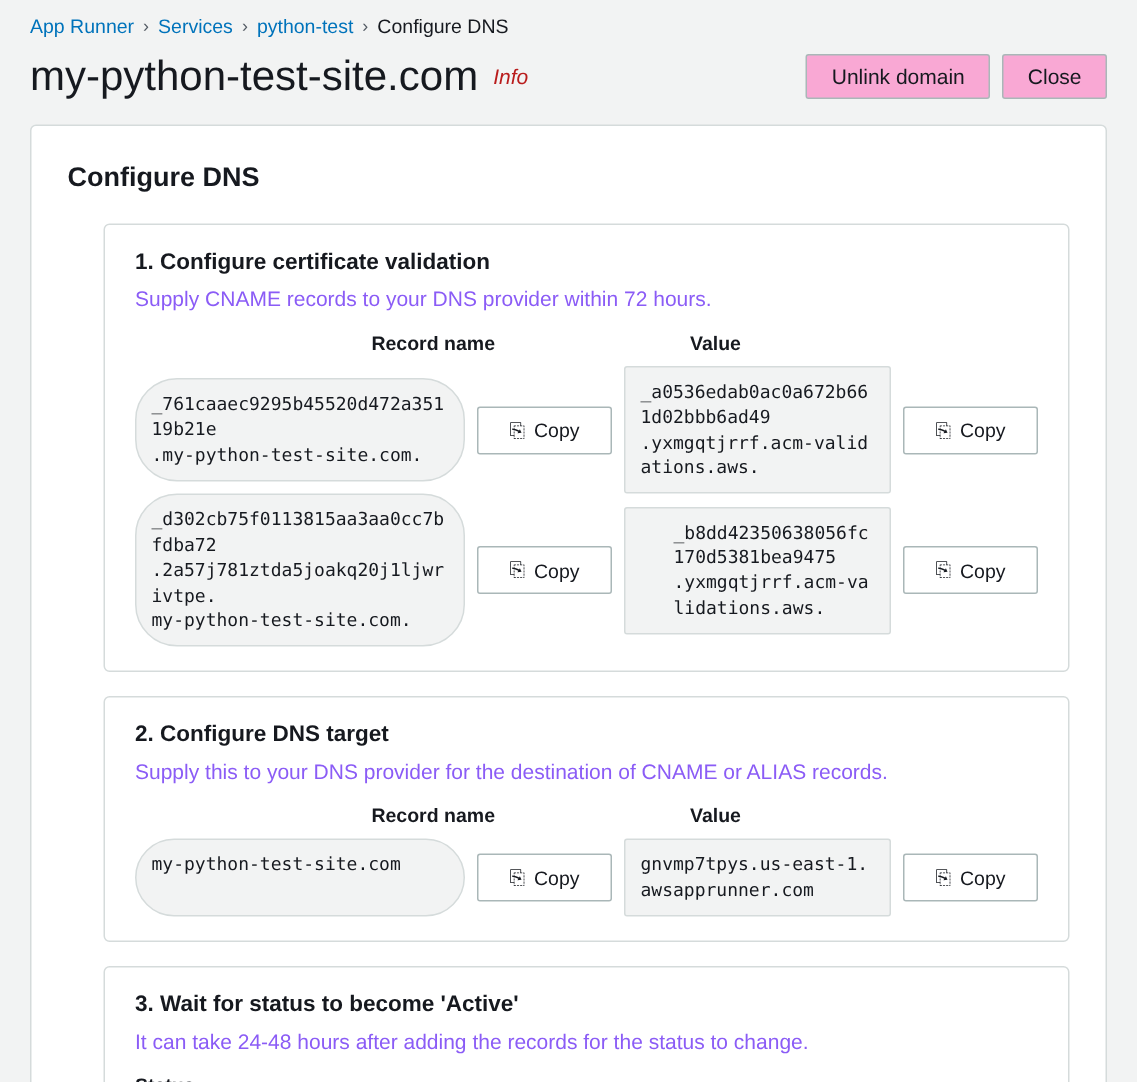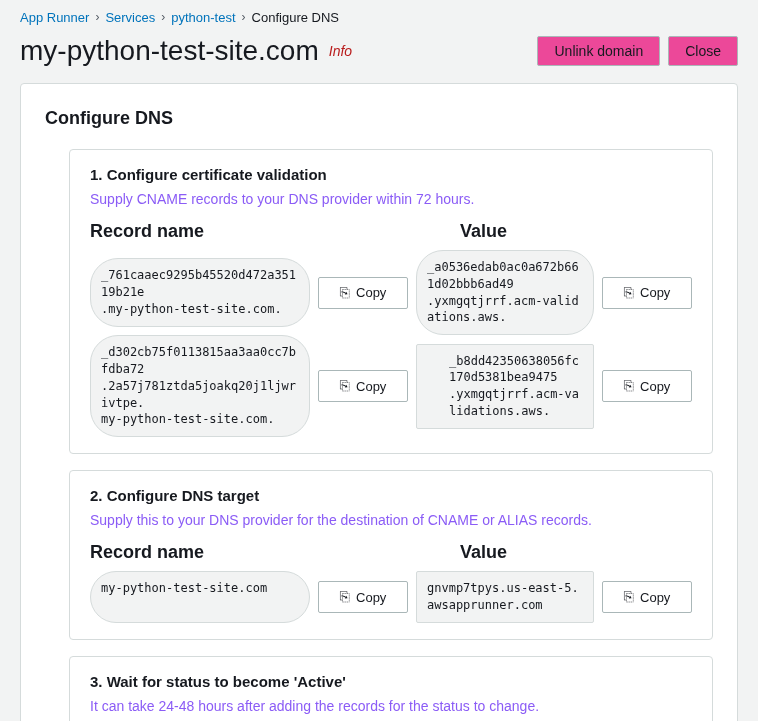--- a/index.html
+++ b/index.html
@@ -51,21 +51,21 @@
     .header-actions {
       display: flex;
       gap: 8px;
     }
     .btn {
       padding: 6px 16px;
       font-size: 14px;
       border-radius: 2px;
       cursor: pointer;
       border: 1px solid #aab7b8;
-      background: #ec4899;
+      background: #f9a8d4;
       color: #16191f;
       text-align: right;
     }
 
     .main-panel {
       margin: 0 20px 20px 20px;
       background: #fff;
       border: 1px solid #d5dbdb;
       border-radius: 4px;
       padding: 24px;
@@ -92,23 +92,24 @@
       font-size: 14px;
       color: #8b5cf6;
       margin-bottom: 14px;
     }
     .col-headers {
       display: flex;
       gap: 16px;
       margin-bottom: 8px;
     }
     .col-header {
-      font-size: 18px;
-      font-weight: 600;
-      color: #16191f;
+      font-size: 13px;
+      font-weight: 600;
+      color: #16191f;
+      text-align: right;
     }
     .record-name-col { flex: 0 0 240px; }
     .record-field {
       background: #f2f3f3;
       border: 1px solid #d5dbdb;
       border-radius: 2px;
       padding: 8px 10px;
       font-size: 12px;
       font-family: monospace;
       color: #16191f;
@@ -194,21 +195,21 @@
       <div class="col-header">Value</div>
     </div>
 
     <div class="two-col-row">
       <div class="record-field record-name-field" style="white-space:pre-wrap;">_761caaec9295b45520d472a35119b21e
 .my-python-test-site.com.</div>
       <button class="copy-btn">
         <span class="copy-icon">⎘</span>
         <span>Copy</span>
       </button>
-      <div class="record-field value-field" style="white-space:pre-wrap;border-radius:27px;">_a0536edab0ac0a672b661d02bbb6ad49
+      <div class="record-field value-field" style="white-space:pre-wrap;">_a0536edab0ac0a672b661d02bbb6ad49
 .yxmgqtjrrf.acm-validations.aws.</div>
       <button class="copy-btn">
         <span class="copy-icon">⎘</span>
         <span>Copy</span>
       </button>
     </div>
 
     <div class="two-col-row">
       <div class="record-field record-name-field" style="white-space:pre-wrap;">_d302cb75f0113815aa3aa0cc7bfdba72
 .2a57j781ztda5joakq20j1ljwrivtpe.
@@ -235,21 +236,21 @@
       <div style="flex:0 0 98px;"></div>
       <div class="col-header">Value</div>
     </div>
 
     <div class="two-col-row">
       <div class="record-field record-name-field dns-name-field">my-python-test-site.com</div>
       <button class="copy-btn">
         <span class="copy-icon">⎘</span>
         <span>Copy</span>
       </button>
-      <div class="record-field value-field dns-value-field">gnvmp7tpys.us-east-5.awsapprunner.com</div>
+      <div class="record-field value-field dns-value-field">gnvmp7tpys.us-east-1.awsapprunner.com</div>
       <button class="copy-btn">
         <span class="copy-icon">⎘</span>
         <span>Copy</span>
       </button>
     </div>
   </div>
 
   <div class="section">
     <div class="section-title">3. Wait for status to become 'Active'</div>
     <div class="section-desc">It can take 24-48 hours after adding the records for the status to change.</div>

